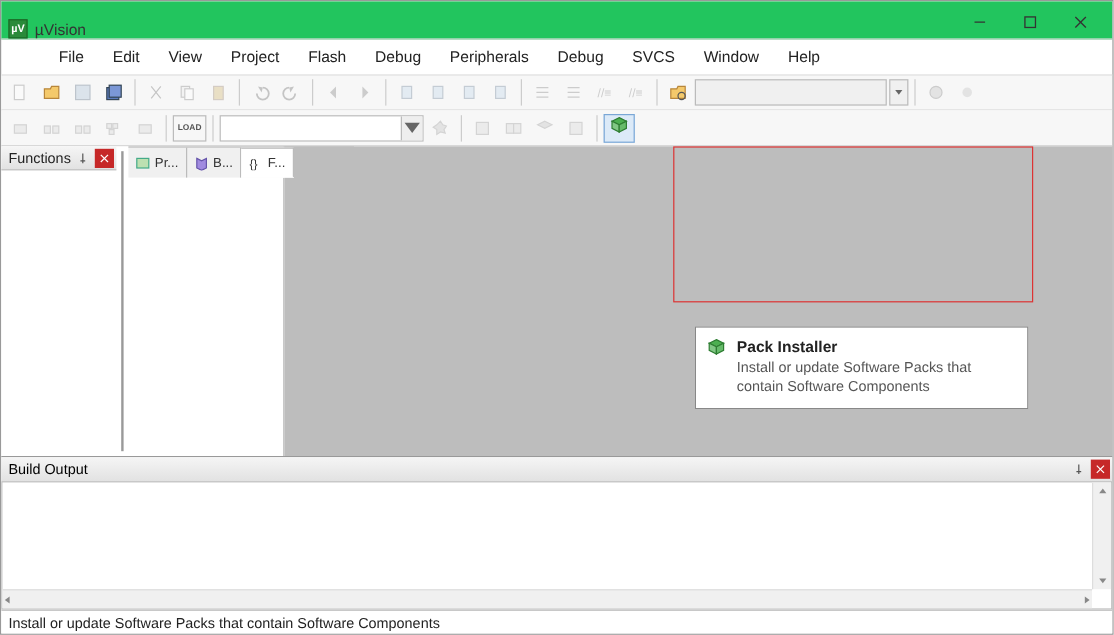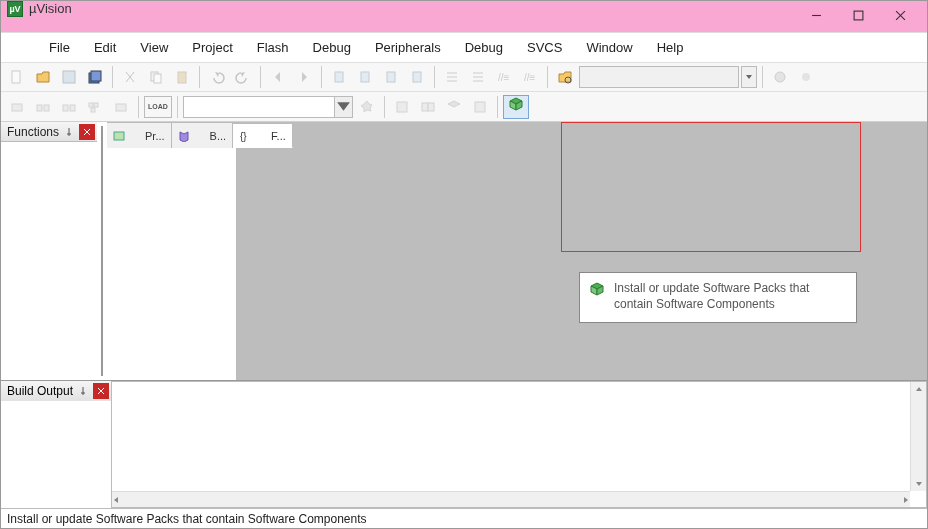--- a/index.html
+++ b/index.html
@@ -10,24 +10,24 @@
     width: 928px;
     height: 529px;
     overflow: hidden;
     border: 1px solid #999;
     display: flex;
     flex-direction: column;
   }
   .titlebar {
     height: 32px;
     display: flex;
-    align-items: flex-start;
+    align-items: flex-end;
     padding: 0 6px;
     border-bottom: 1px solid #ddd;
-    background: #f9a8d4;
+    background: #22c55e;
   }
   .titlebar .app-icon {
     width: 16px; height: 16px;
     background: #2a8a3a;
     border: 1px solid #196b27;
     display: inline-flex;
     align-items: center;
     justify-content: center;
     color: #fff;
     font-size: 9px;
@@ -170,34 +170,34 @@
     margin: 4px;
     background: #fff;
   }
   .panel-tabs {
     display:flex;
     border-top:1px solid #bbb;
     height: 26px;
     background:#f0f0f0;
   }
   .panel-tab {
-    display:flex;align-items:center;gap:20px;
+    display:flex;align-items:center;gap:4px;
     padding: 0 6px;
     border-right:1px solid #bbb;
     font-size:11px;
     color:#333;
     height:100%;
   }
   .panel-tab.active { background:#fff; border-top:1px solid #bbb; border-bottom:1px solid #fff; position:relative; }
   .panel-tab svg{width:12px;height:12px;}
   .content-area {
     flex:1;
     background:#bdbdbd;
   }
-  .build-output-wrap { border-top:1px solid #999; display:flex; flex-direction:row; height: 128px; }
+  .build-output-wrap { border-top:1px solid #999; display:flex; flex-direction:column; height: 128px; }
   .build-header {
     display:flex; align-items:center;
     background: linear-gradient(#f5f5f5,#e2e2e2);
     height: 20px;
     padding: 0 2px 0 6px;
     font-size: 12px;
   }
   .build-body {
     flex:1;
     background:#fff;
@@ -484,20 +484,21 @@
   <div class="red-highlight"></div>
   <div class="tooltip-box">
     <span class="pack-icon">
       <svg width="18" height="18" viewBox="0 0 18 18">
           <path d="M9 2l6 3-6 3-6-3z" fill="#4caf50" stroke="#2e7d32"></path>
           <path d="M3 5v6l6 3V8z" fill="#81c784" stroke="#2e7d32"></path>
           <path d="M15 5v6l-6 3V8z" fill="#66bb6a" stroke="#2e7d32"></path>
         </svg>
     </span>
     <div>
+      <div class="tt-title">Pack Installer</div>
       <div class="tt-desc">Install or update Software Packs that contain Software Components</div>
     </div>
   </div>
 
   <div class="functions-panel">
     <div class="panel-header">
       <span>Functions</span>
       <span class="spacer"></span>
       <div class="pin-btn">
           <svg viewBox="0 0 10 10">

